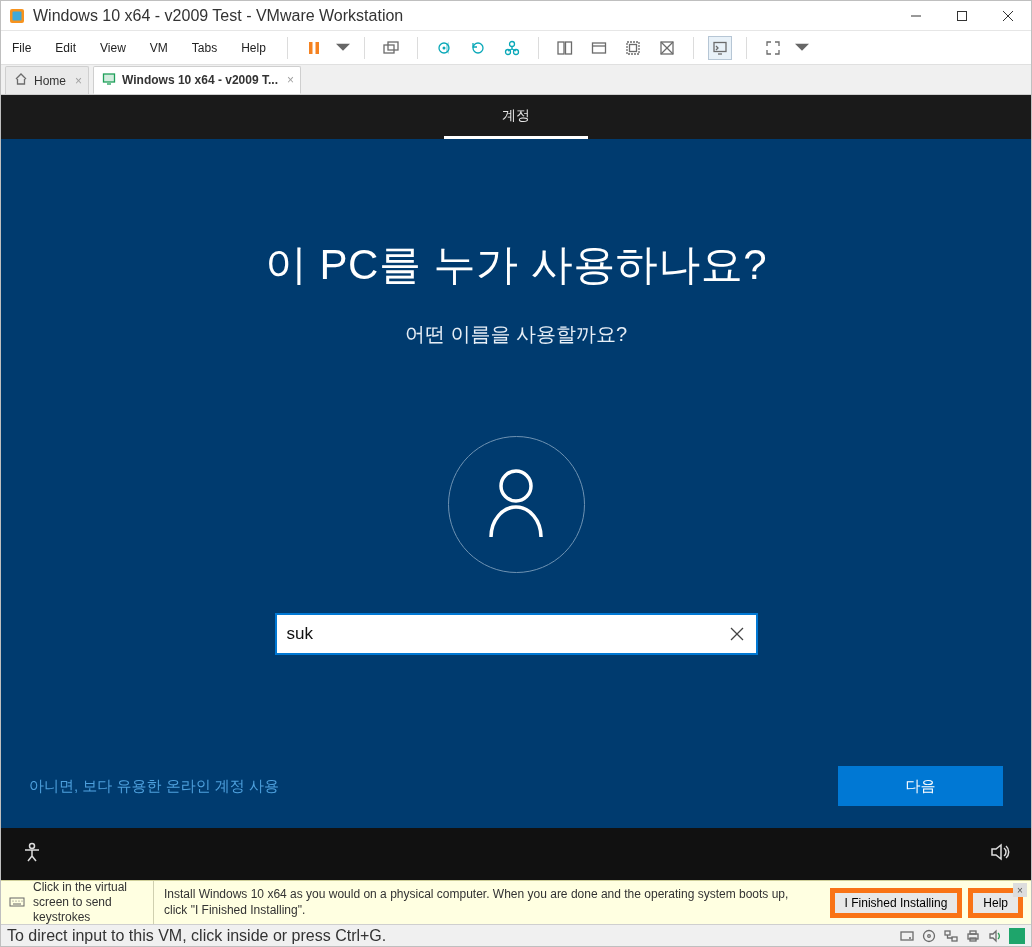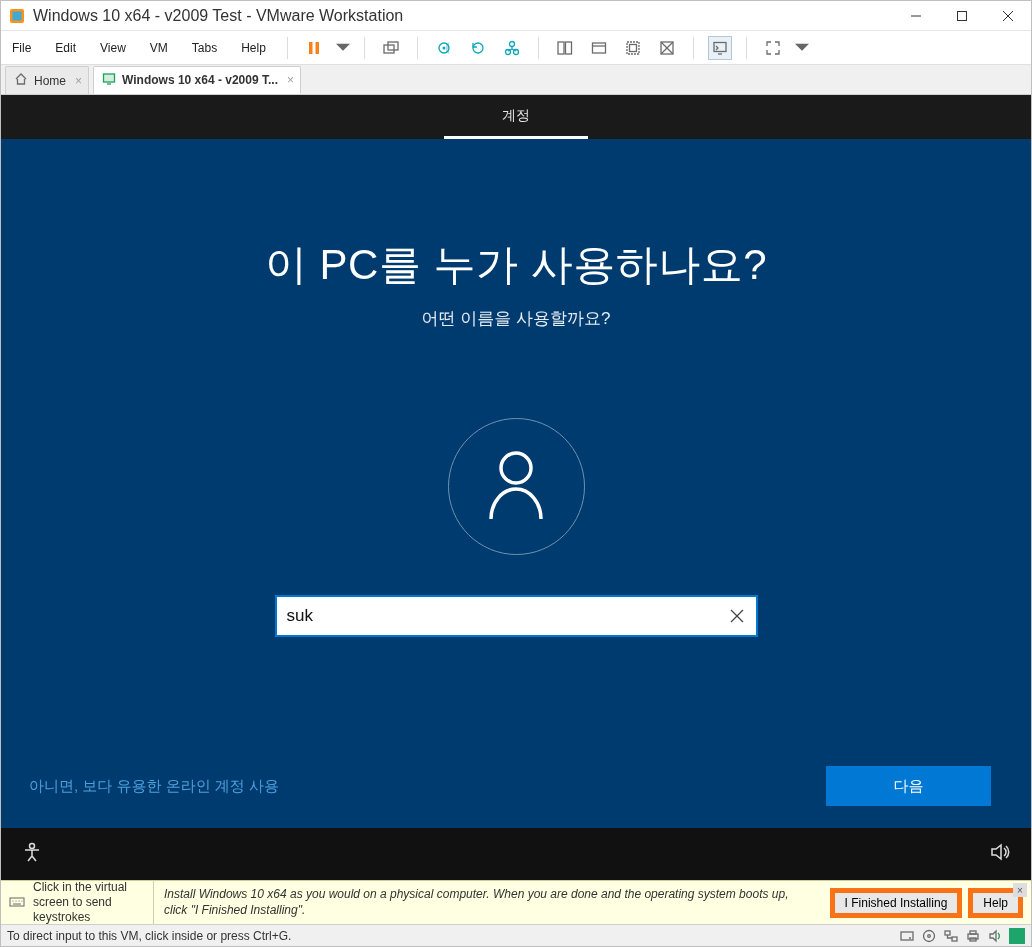--- a/index.html
+++ b/index.html
@@ -18,39 +18,39 @@
   .tabbar { height: 30px; background: #f0f0f0; display: flex; align-items: flex-end; padding: 0; border-bottom: 1px solid #cfcfcf; }
   .tab { height: 28px; padding: 0 22px 0 8px; display: flex; align-items: center; font-size: 12px; background: #eaeaea; border: 1px solid #cfcfcf; border-bottom: none; margin-left: 4px; border-radius: 2px 2px 0 0; position: relative; color: #333; gap: 6px; }
   .tab.active { background: #fff; border-bottom: 1px solid #fff; }
   .tab .close { position: absolute; right: 6px; top: 50%; transform: translateY(-50%); font-size: 12px; color: #9f9f9f; line-height: 1; }
   .tab svg { width: 14px; height: 14px; }
   .vm-area { flex: 1; display: flex; flex-direction: column; background: #fca5a5; justify-content: center; }
   .oobe-top { height: 44px; background: #1a1a1a; display: flex; align-items: center; justify-content: center; position: relative; }
   .oobe-top .active-step { color: #e6e6e6; font-size: 14px; padding: 0 58px; height: 100%; display: flex; align-items: center; border-bottom: 3px solid #fff; }
   .oobe-main { flex: 1; background: #003b6f; display: flex; flex-direction: column; align-items: center; position: relative; padding-top: 86px; }
   .oobe-main h1 { color: #fff; font-weight: 300; font-size: 42px; letter-spacing: 0.5px; margin-top: 12px; }
-  .oobe-main .subtitle { color: #e6eef6; font-size: 17px; margin-top: 14px; }
+  .oobe-main .subtitle { color: #e6eef6; font-size: 20px; margin-top: 28px; }
   .avatar-circle { width: 137px; height: 137px; border: 1.5px solid #6e92b2; border-radius: 50%; display: flex; align-items: center; justify-content: center; margin-top: 88px; }
   .avatar-circle svg { width: 62px; height: 72px; }
   .username-field { width: 483px; height: 42px; background: #fff; border: 2px solid #0078d4; display: flex; align-items: center; margin-top: 40px; padding: 0 10px; }
   .username-field input { flex: 1; border: none; outline: none; font-size: 17px; font-family: inherit; color: #111; }
   .username-field .clear { width: 18px; height: 18px; display: flex; align-items: center; justify-content: center; color: #555; }
   .username-field .clear svg { width: 14px; height: 14px; }
-  .oobe-bottom-row { position: absolute; bottom: 22px; left: 0; right: 12px; display: flex; align-items: center; justify-content: space-between; padding: 0 28px; }
+  .oobe-bottom-row { position: absolute; bottom: 22px; left: 0; right: 0; display: flex; align-items: center; justify-content: space-between; padding: 0 28px; }
   .online-link { color: #4da0dd; font-size: 15px; }
   .next-btn { width: 165px; height: 40px; background: #0078d4; color: #fff; font-size: 15px; display: flex; align-items: center; justify-content: center; }
   .oobe-footer { height: 52px; background: #111; display: flex; align-items: center; justify-content: space-between; padding: 0 20px; }
   .oobe-footer svg { width: 22px; height: 22px; }
   .hint-bar { height: 44px; background: #ffffe1; border-top: 1px solid #cfcf9a; display: flex; align-items: center; padding: 0 8px; font-size: 12px; color: #333; position: relative; }
   .hint-bar .hint-left { display: flex; align-items: center; gap: 8px; padding-right: 2px; border-right: 1px solid #d0d0b0; height: 100%; }
   .hint-bar .hint-left .text { width: 118px; line-height: 1.25; }
-  .hint-bar .hint-mid { flex: 1; padding: 0 10px; line-height: 1.3; font-style: italic; }
+  .hint-bar .hint-mid { flex: 1; padding: 0 10px; line-height: 1.3; }
   .hint-bar .hint-btn { padding: 3px 10px; font-size: 12px; background: #e8e8e8; border: 5px solid #f97316; margin-left: 6px; }
   .hint-bar .close-hint { position: absolute; right: 4px; top: 2px; width: 14px; height: 14px; background: #ddd; color: #555; font-size: 10px; display: flex; align-items: center; justify-content: center; }
-  .status-bar { height: 22px; background: #f0f0f0; border-top: 1px solid #cfcfcf; display: flex; align-items: center; font-size: 12px; color: #333; padding: 0 6px; justify-content: space-between; }
+  .status-bar { height: 22px; background: #f0f0f0; border-top: 1px solid #cfcfcf; display: flex; align-items: center; font-size: 16px; color: #333; padding: 0 6px; justify-content: space-between; }
   .status-bar .status-icons { display: flex; gap: 6px; align-items: center; }
   .status-bar .status-icons span { width: 16px; height: 16px; display: flex; align-items: center; justify-content: center; }
   .status-bar .greenbox { width: 22px; height: 18px; background: #1ea56b; }
   .stroke-grey { stroke:#6b6b6b; stroke-width:1.3; fill:none; }
   .stroke-teal { stroke:#0aa8b8; stroke-width:1.3; fill:none; }
 </style>
 </head>
 <body>
 
 <div class="window">

